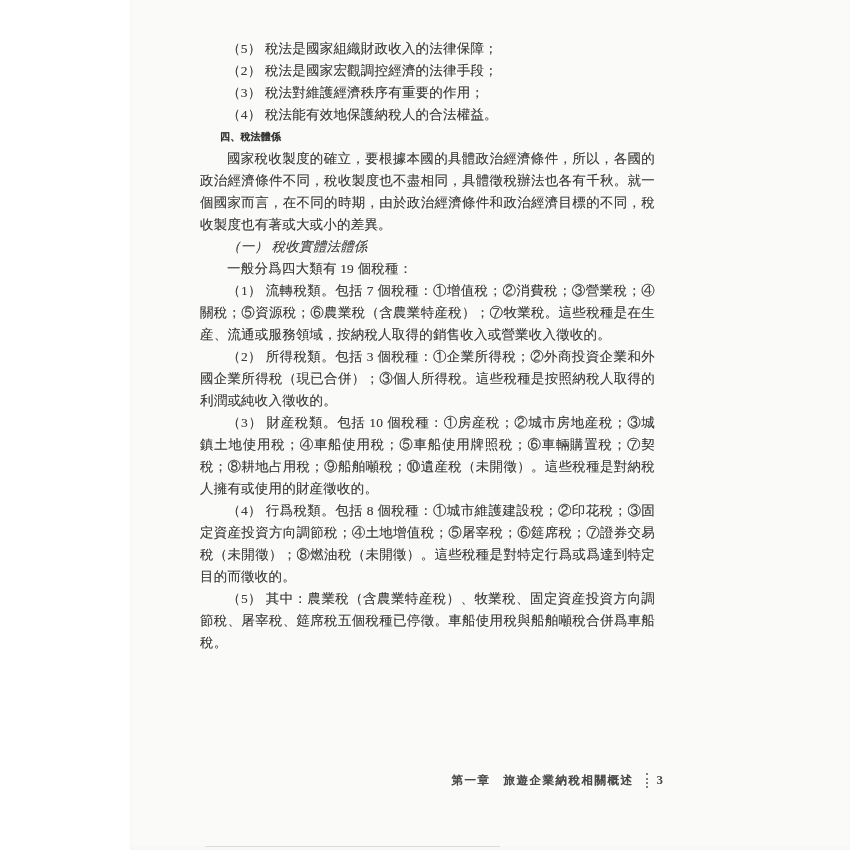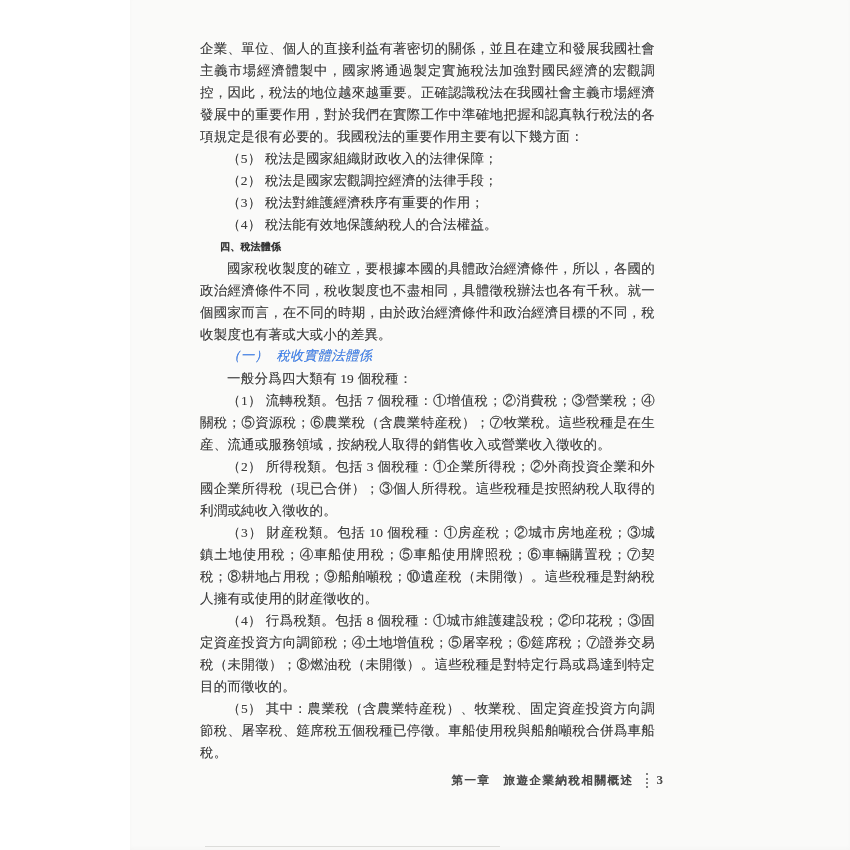--- a/index.html
+++ b/index.html
@@ -58,22 +58,21 @@
     font-weight: bold;
     color: #2e2e2e;
     font-size: 10px;
     margin: 12px 0 7px 0;
     text-indent: 2em;
     text-shadow: 0 0 0.7px rgba(46,46,46,0.55);
   }
   .subheading {
     font-style: italic;
     text-indent: 2em;
-    color: #3b82f6;
-    font-family: Liberation Mono, monospace;
+    color: #404040;
   }
   .footer {
     position: absolute;
     top: 772px;
     left: 208px;
     width: 455px;
     display: flex;
     justify-content: flex-end;
     align-items: center;
     color: #4a4a4a;
@@ -99,21 +98,20 @@
 </head>
 <body>
 
 <div class="scan">
 
   <div class="page-sheet"></div>
   <div class="scan-line"></div>
 
   <div class="content">
 
-    <p class="noindent">企業、單位、個人的直接利益有著密切的關係，並且在建立和發展我國社會主義市場經濟體製中，國家將通過製定實施稅法加強對國民經濟的宏觀調控，因此，稅法的地位越來越重要。正確認識稅法在我國社會主義市場經濟發展中的重要作用，對於我們在實際工作中準確地把握和認真執行稅法的各項規定是很有必要的。我國稅法的重要作用主要有以下幾方面：</p>
 
     <p class="indent">（5） 稅法是國家組織財政收入的法律保障；</p>
     <p class="indent">（2） 稅法是國家宏觀調控經濟的法律手段；</p>
     <p class="indent">（3） 稅法對維護經濟秩序有重要的作用；</p>
     <p class="indent">（4） 稅法能有效地保護納稅人的合法權益。</p>
 
     <p class="heading">四、稅法體係</p>
 
     <p class="indent">國家稅收製度的確立，要根據本國的具體政治經濟條件，所以，各國的政治經濟條件不同，稅收製度也不盡相同，具體徵稅辦法也各有千秋。就一個國家而言，在不同的時期，由於政治經濟條件和政治經濟目標的不同，稅收製度也有著或大或小的差異。</p>
 

